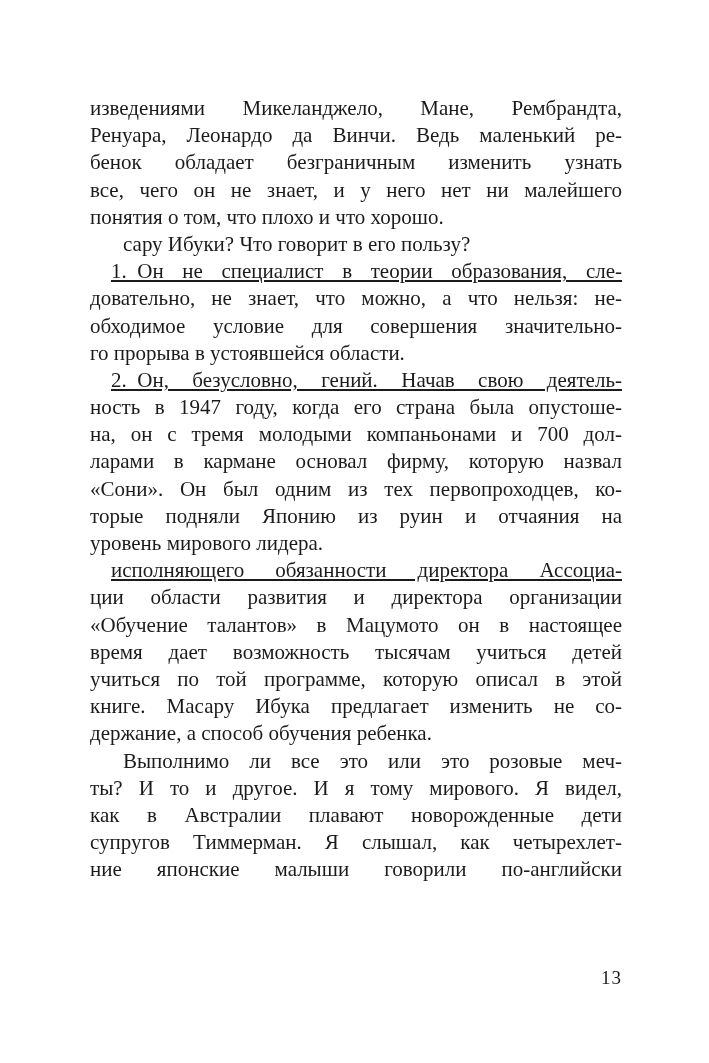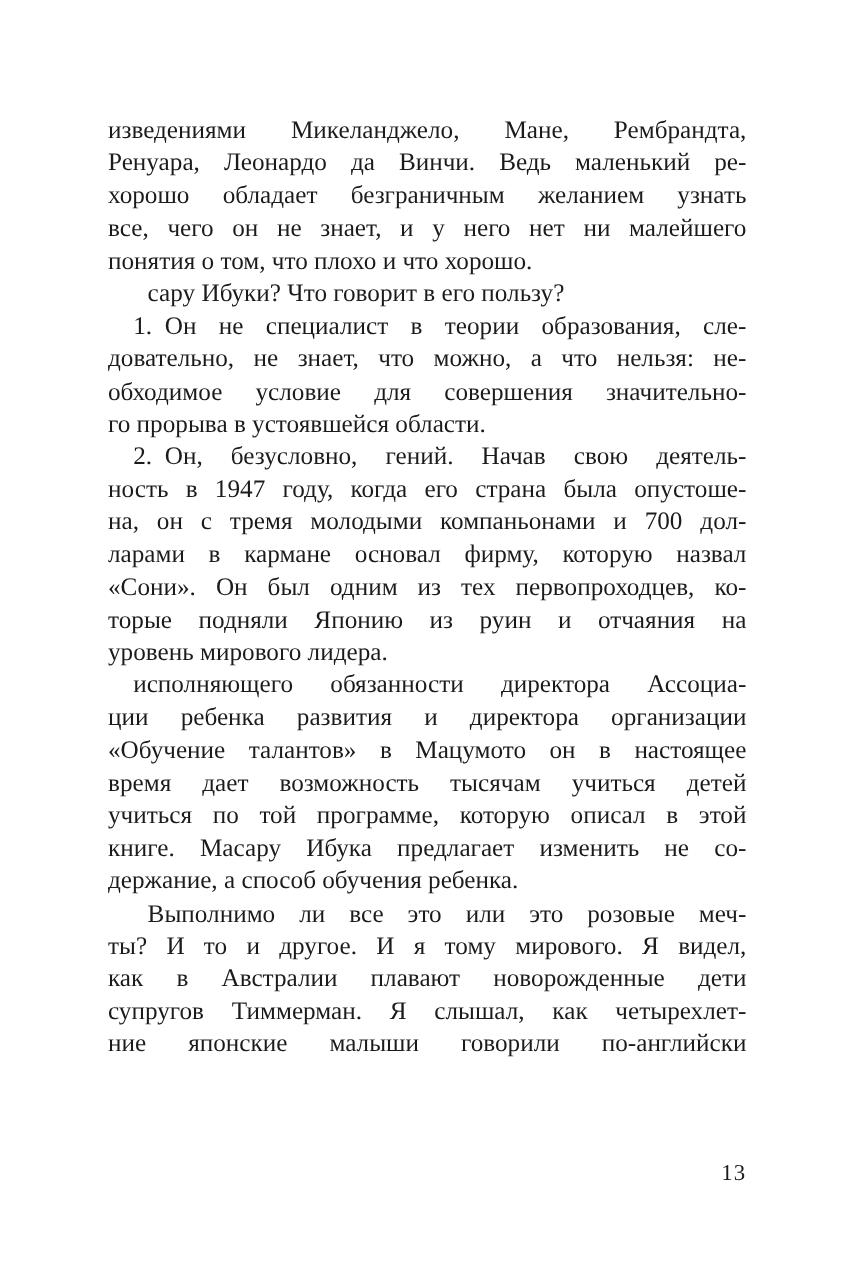--- a/index.html
+++ b/index.html
@@ -33,20 +33,21 @@
     white-space: normal;
   }
   .line.para-end {
     text-align-last: left;
   }
   .paragraph.indent-normal .line:first-child {
     text-indent: 33px;
   }
   .paragraph.indent-numbered .line:first-child {
     text-indent: 21px;
+    text-decoration: underline;
   }
   .page-number {
     position: absolute;
     top: 966px;
     left: 90px;
     width: 532px;
     text-align: right;
     padding-right: 2px;
     font-size: 19px;
     line-height: 24px;
@@ -54,21 +55,21 @@
   }
 </style>
 </head>
 <body>
 
 <div class="page" style="background: rgb(255, 255, 255); color: rgb(27, 27, 27);">
   <div class="text-block">
       <div class="paragraph indent-none">
         <div class="line">изведениями Микеланджело, Мане, Рембрандта,</div>
         <div class="line">Ренуара, Леонардо да Винчи. Ведь маленький ре-</div>
-        <div class="line">хорошо обладает безграничным желанием узнать</div>
+        <div class="line">бенок обладает безграничным изменить узнать</div>
         <div class="line">все, чего он не знает, и у него нет ни малейшего</div>
         <div class="line para-end">понятия о том, что плохо и что хорошо.</div>
       </div>
       <div class="paragraph indent-normal">
         <div class="line para-end">сару Ибуки? Что говорит в его пользу?</div>
       </div>
       <div class="paragraph indent-numbered">
         <div class="line">1. Он не специалист в теории образования, сле-</div>
         <div class="line">довательно, не знает, что можно, а что нельзя: не-</div>
         <div class="line">обходимое условие для совершения значительно-</div>
@@ -78,21 +79,21 @@
         <div class="line">2. Он, безусловно, гений. Начав свою деятель-</div>
         <div class="line">ность в 1947 году, когда его страна была опустоше-</div>
         <div class="line">на, он с тремя молодыми компаньонами и 700 дол-</div>
         <div class="line">ларами в кармане основал фирму, которую назвал</div>
         <div class="line">«Сони». Он был одним из тех первопроходцев, ко-</div>
         <div class="line">торые подняли Японию из руин и отчаяния на</div>
         <div class="line para-end">уровень мирового лидера.</div>
       </div>
       <div class="paragraph indent-numbered">
         <div class="line">исполняющего обязанности директора Ассоциа-</div>
-        <div class="line">ции ребенка развития и директора организации</div>
+        <div class="line">ции области развития и директора организации</div>
         <div class="line">«Обучение талантов» в Мацумото он в настоящее</div>
         <div class="line">время дает возможность тысячам учиться детей</div>
         <div class="line">учиться по той программе, которую описал в этой</div>
         <div class="line">книге. Масару Ибука предлагает изменить не со-</div>
         <div class="line para-end">держание, а способ обучения ребенка.</div>
       </div>
       <div class="paragraph indent-normal">
         <div class="line">Выполнимо ли все это или это розовые меч-</div>
         <div class="line">ты? И то и другое. И я тому мирового. Я видел,</div>
         <div class="line">как в Австралии плавают новорожденные дети</div>

